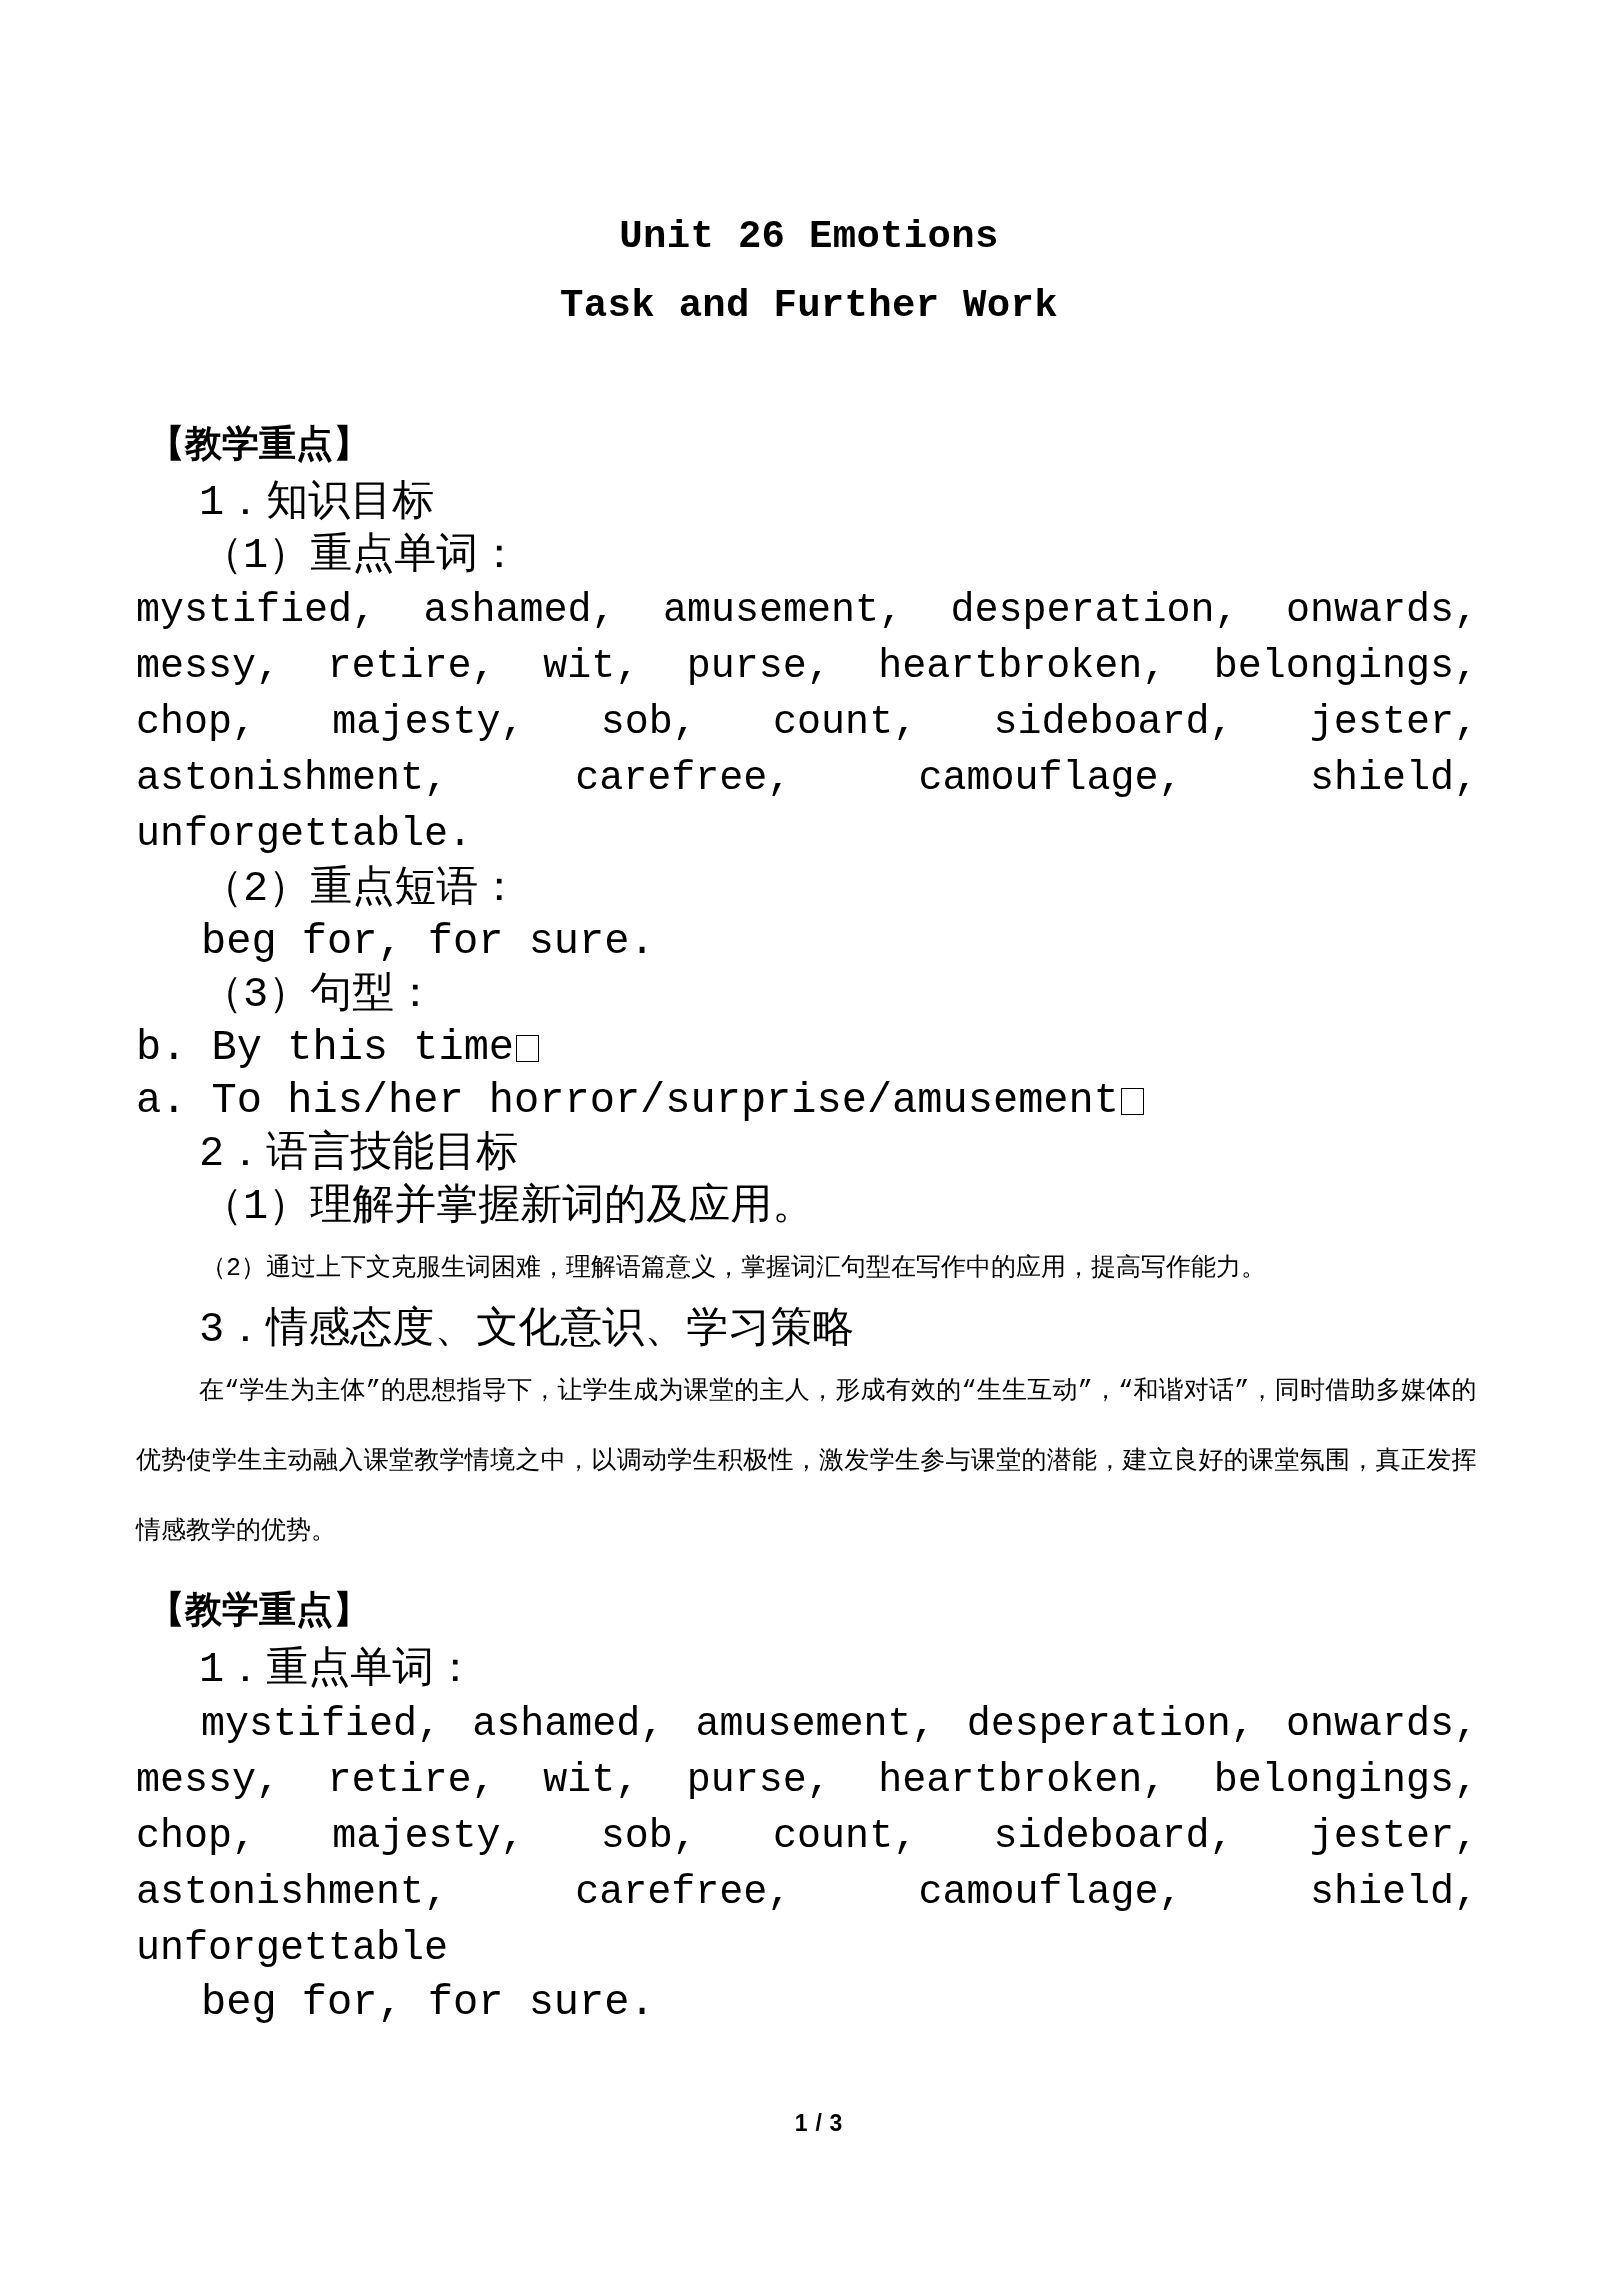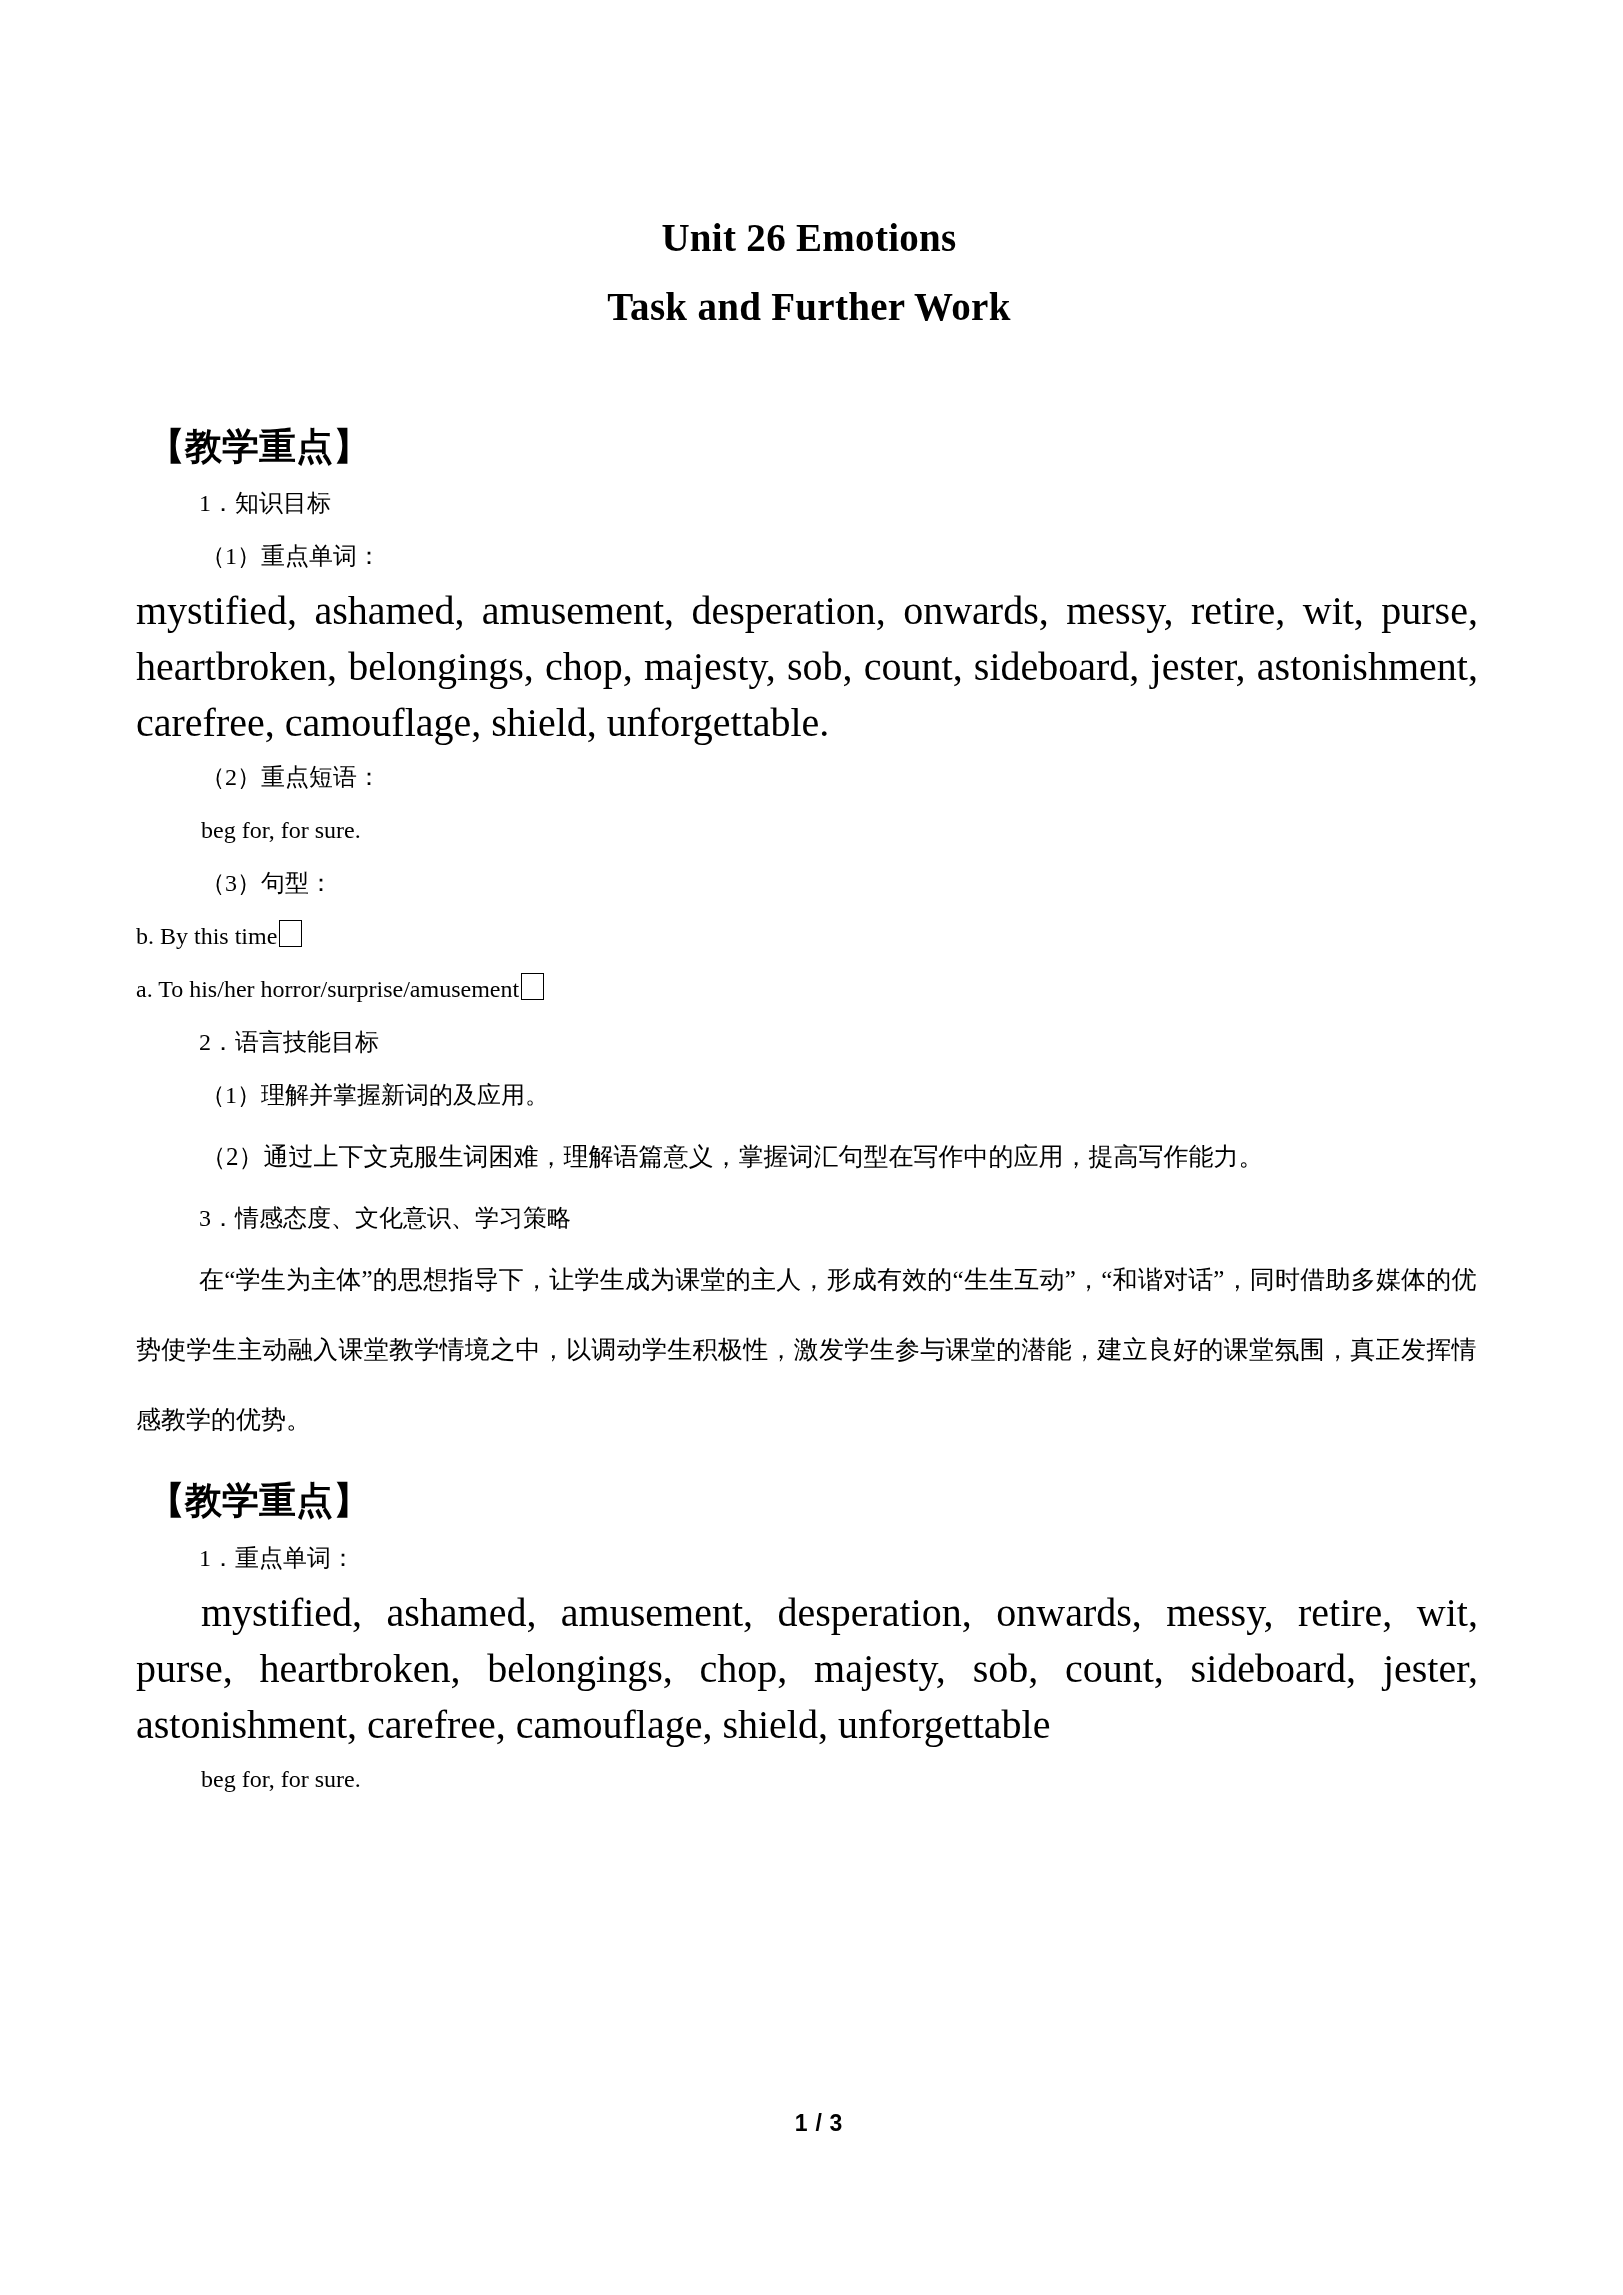--- a/index.html
+++ b/index.html
@@ -18,20 +18,21 @@
     font-family: "Liberation Serif", "DejaVu Serif", serif;
     color: #000000;
     overflow: hidden;
   }
 
   .content {
     position: absolute;
     left: 136px;
     top: 0;
     width: 1346px;
+    font-family: Liberation Mono, monospace;
   }
 
   
   .doc-title {
     text-align: center;
     font-weight: bold;
     font-size: 39px;
     line-height: 1.0;
     letter-spacing: 0.3px;
   }
@@ -44,21 +45,21 @@
     font-size: 37px;
     line-height: 1.0;
     margin-left: 12px;
     letter-spacing: 0px;
   }
   .sh-1 { margin-top: 102px; }
   .sh-2 { margin-top: 27px; }
 
   
   .line {
-    font-size: 24px;
+    font-size: 42px;
     line-height: 53px;
     white-space: pre-wrap;
   }
 
   .indent-1 { padding-left: 63px; }   
   .indent-0 { padding-left: 0px; }
   .indent-half { padding-left: 65px; }
   .para-cn {
     font-size: 25px;
     line-height: 70px;

